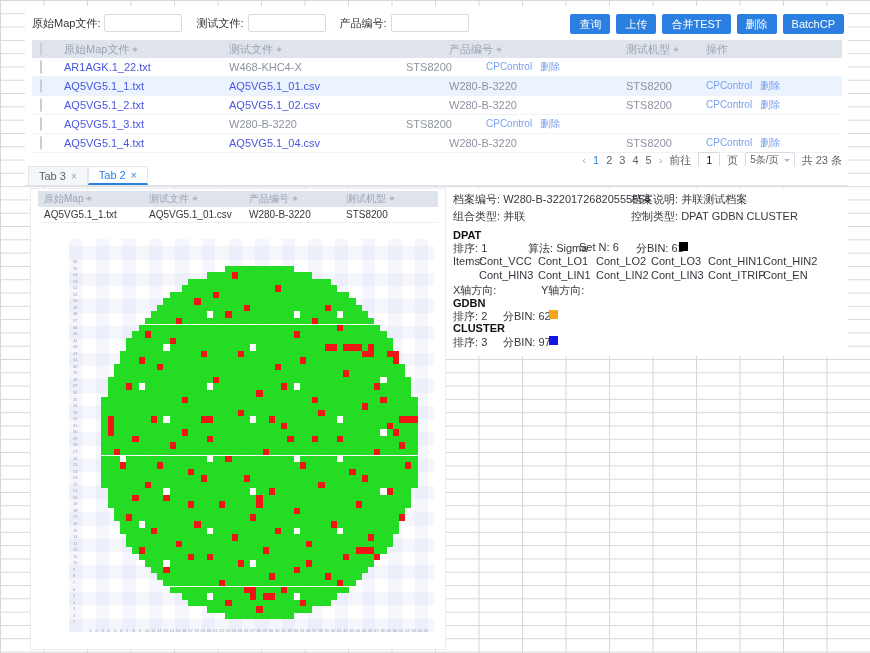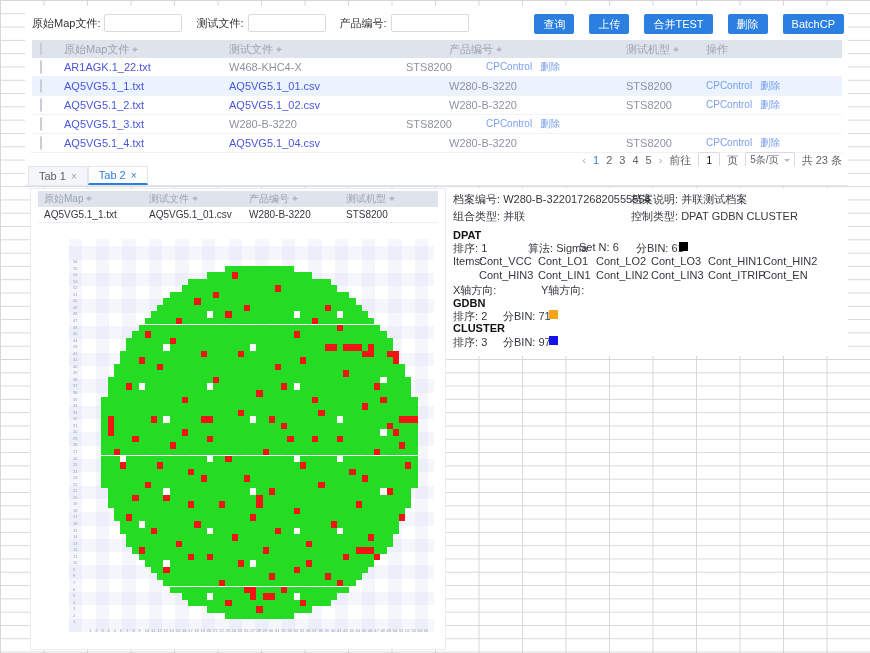--- a/index.html
+++ b/index.html
@@ -14,21 +14,21 @@
     position:relative;
   }
   .panel { position:absolute; background:#fff; }
 
   
   #top-panel { left:25px; top:6px; width:823px; height:160px; }
   #filter-bar { position:absolute; left:7px; top:8px; display:flex; gap:14px; align-items:center; }
   .fgroup { display:flex; align-items:center; gap:4px; }
   .fgroup .flabel { font-size:11px; color:#303133; white-space:nowrap; }
   .fgroup input { width:78px; height:18px; border:1px solid #d6dae2; border-radius:2px; font-size:11px; padding:0 4px; outline:none; }
-  #toolbar { position:absolute; right:4px; top:8px; display:flex; gap:15px; }
+  #toolbar { position:absolute; right:4px; top:8px; display:flex; gap:6px; }
   .btn { background:#2b7fe0; color:#fff; font-size:11px; height:20px; padding:0 9px; border:none; border-radius:2px; display:flex; align-items:center; white-space:nowrap; cursor:pointer; }
 
   #file-table { position:absolute; left:7px; top:34px; width:810px; }
   .trow { display:flex; align-items:center; height:19px; border-bottom:1px solid #f0f2f6; font-size:11px; }
   .trow.thead { background:#dfe4ec; color:#9aa3b0; height:18px; border-bottom:none; }
   .tcell { padding-left:4px; overflow:hidden; white-space:nowrap; }
   .cb { width:11px; height:11px; border:1px solid #c8cdd6; border-radius:2px; background:#fff; margin-left:8px; }
   .sort { display:inline-block; width:7px; height:9px; position:relative; margin-left:3px; vertical-align:-1px; }
   .sort::before { content:""; position:absolute; left:0; top:-1px; border:3px solid transparent; border-bottom-color:#b3bac6; }
   .sort::after  { content:""; position:absolute; left:0; bottom:-1px; border:3px solid transparent; border-top-color:#b3bac6; }
@@ -165,21 +165,21 @@
         <span id="size-select">
           <span>5条/页</span>
           <span class="caret-down"></span>
         </span>
         <span>共 23 条</span>
       </div>
   </div>
 
   <div id="tabbar" class="panel">
       <div class="tab">
-        <span>Tab 1</span>
+        <span>Tab 3</span>
         <span class="x">×</span>
       </div>
       <div class="tab active">
         <span>Tab 2</span>
         <span class="x">×</span>
       </div>
     </div>
 
   <div id="left-panel" class="panel">
     <div id="subtable">
@@ -2529,21 +2529,21 @@
     </div>
     <div class="drow" style="top:95px">
       <span class="dit" style="left:7px"><span>X轴方向:</span> <span></span></span>
       <span class="dit" style="left:95px"><span>Y轴方向:</span> <span></span></span>
     </div>
     <div class="drow" style="top:109px">
       <span class="dit sec-title" style="left:7px">GDBN</span>
     </div>
     <div class="drow" style="top:121px">
       <span class="dit" style="left:7px"><span>排序:</span> <span>2</span></span>
-      <span class="dit" style="left:57px"><span>分BIN:</span> <span>71</span></span>
+      <span class="dit" style="left:57px"><span>分BIN:</span> <span>62</span></span>
       <span class="swatch" style="left: 103px; background: rgb(245, 165, 24);" id="gdbn-swatch"></span>
     </div>
     <div class="drow" style="top:134px">
       <span class="dit sec-title" style="left:7px">CLUSTER</span>
     </div>
     <div class="drow" style="top:147px">
       <span class="dit" style="left:7px"><span>排序:</span> <span>3</span></span>
       <span class="dit" style="left:57px"><span>分BIN:</span> <span>97</span></span>
       <span class="swatch" style="left: 103px; background: rgb(20, 20, 232);" id="cluster-swatch"></span>
     </div>

